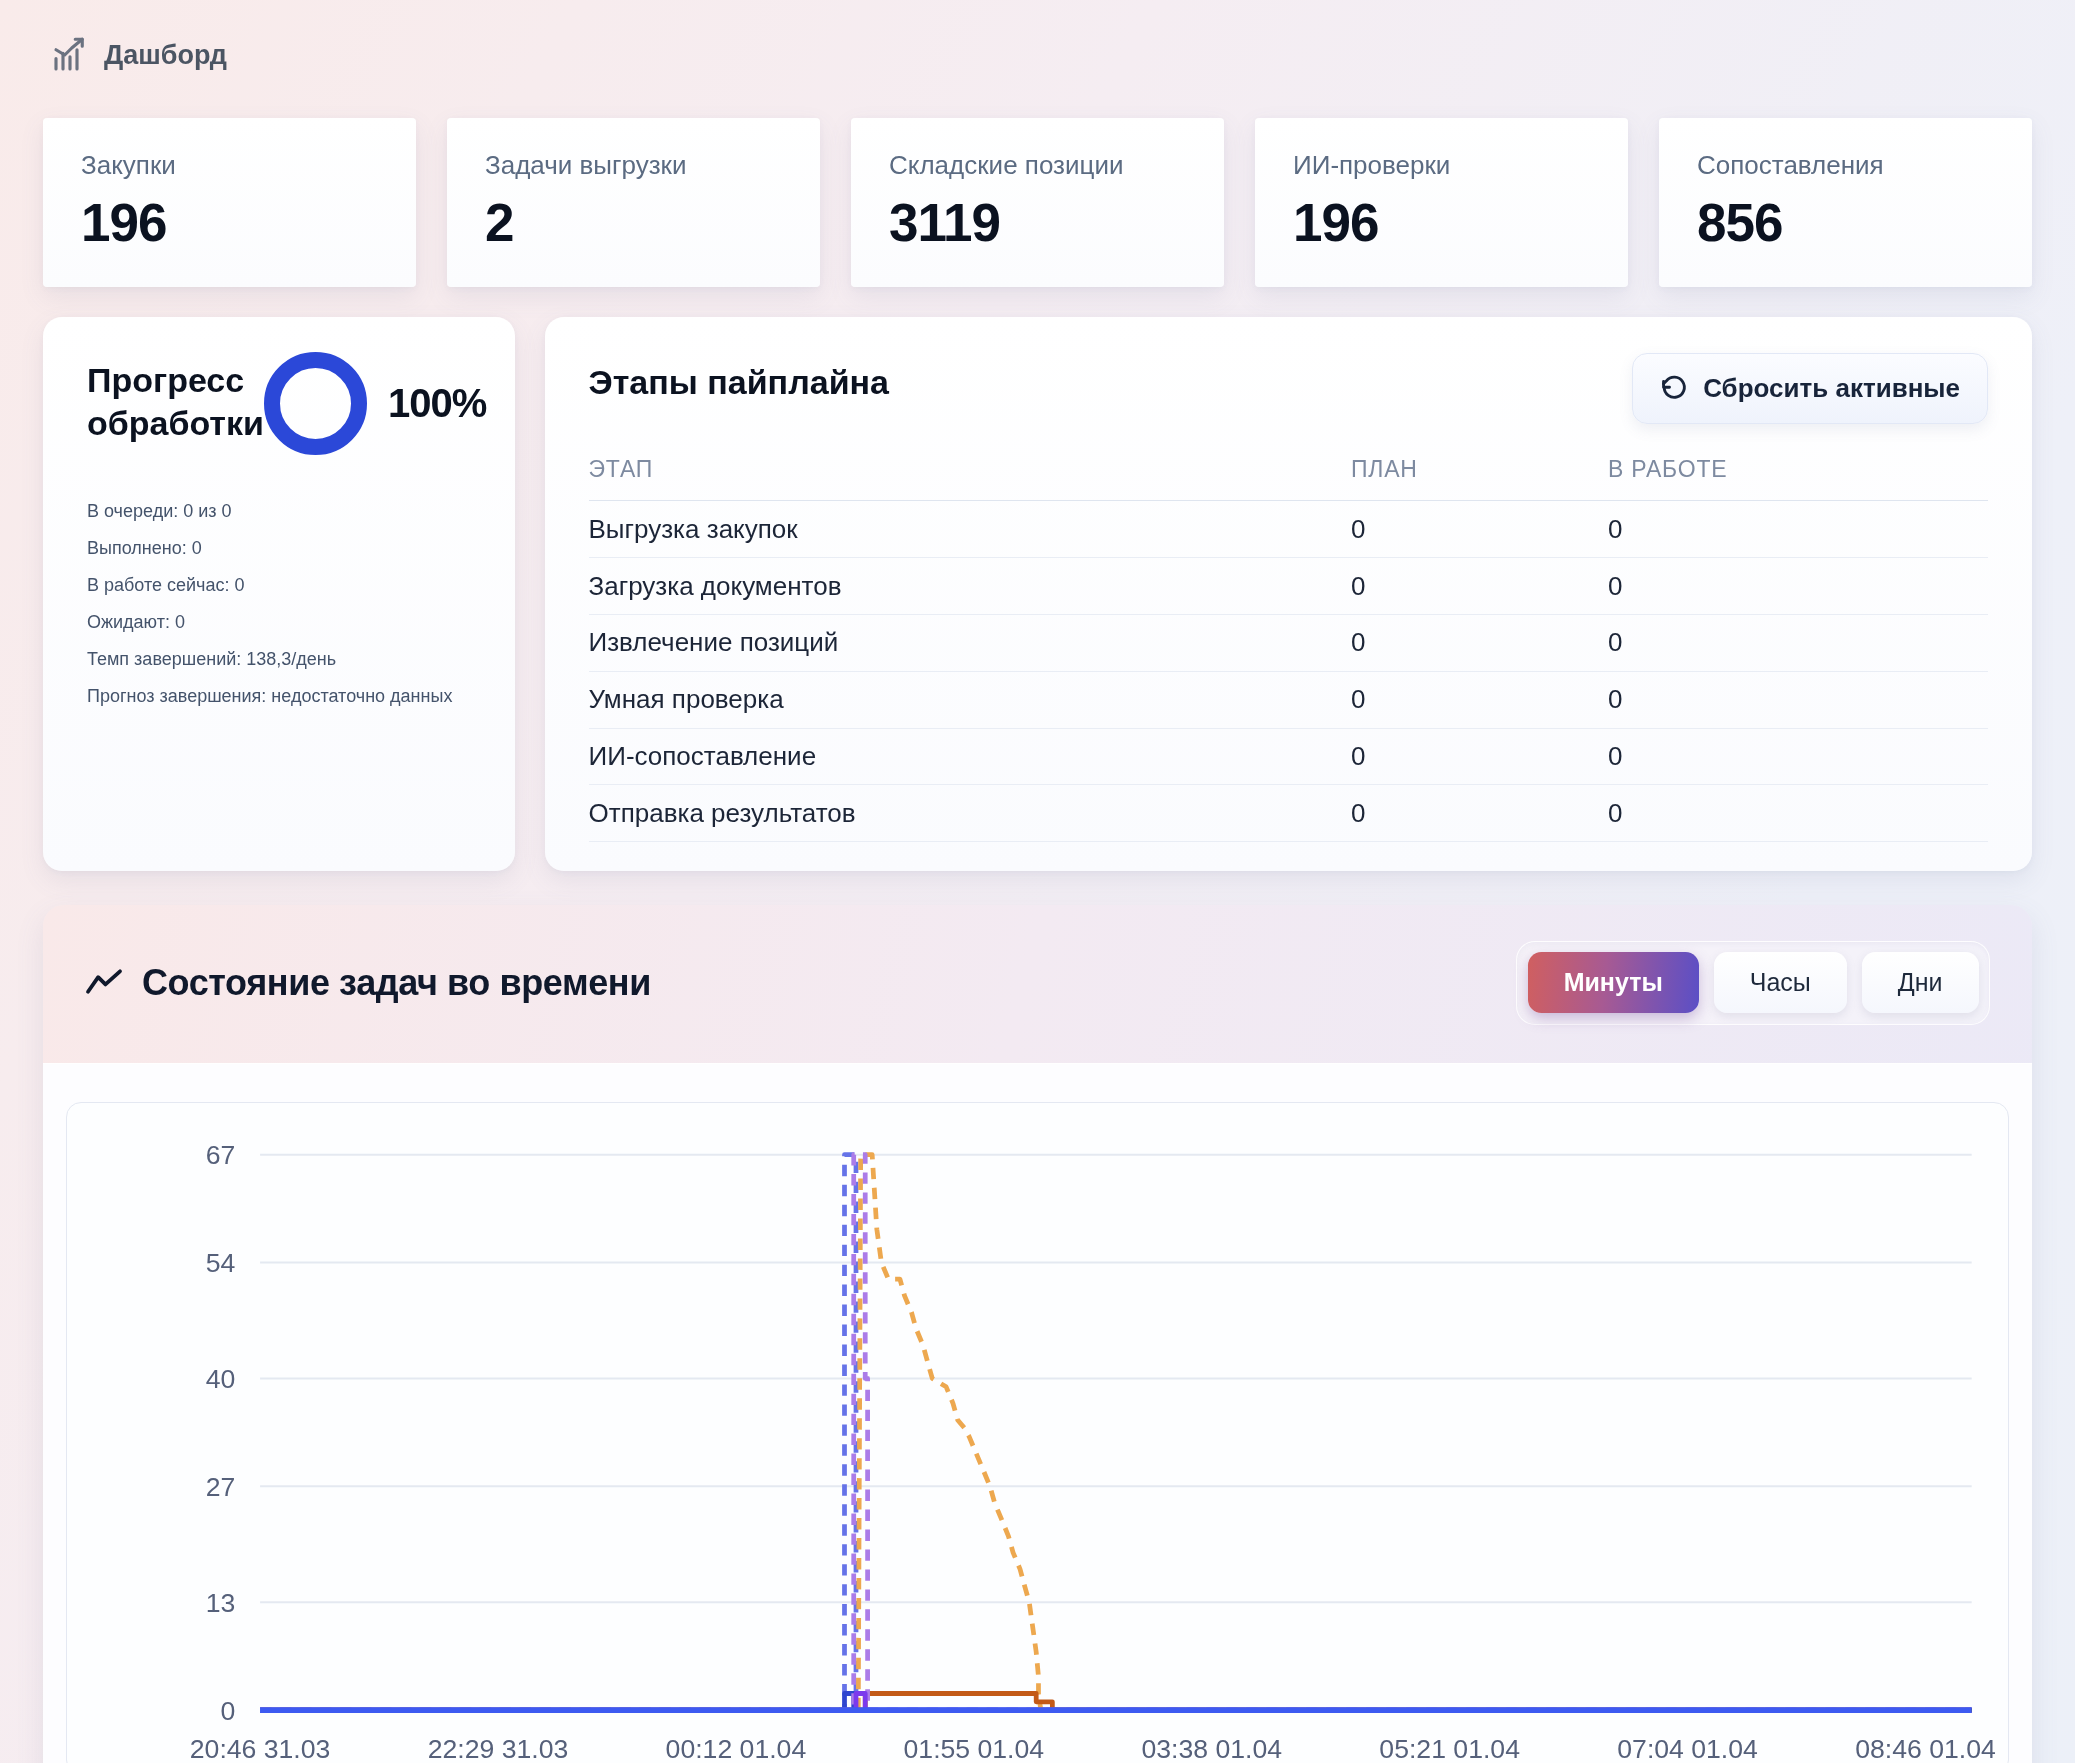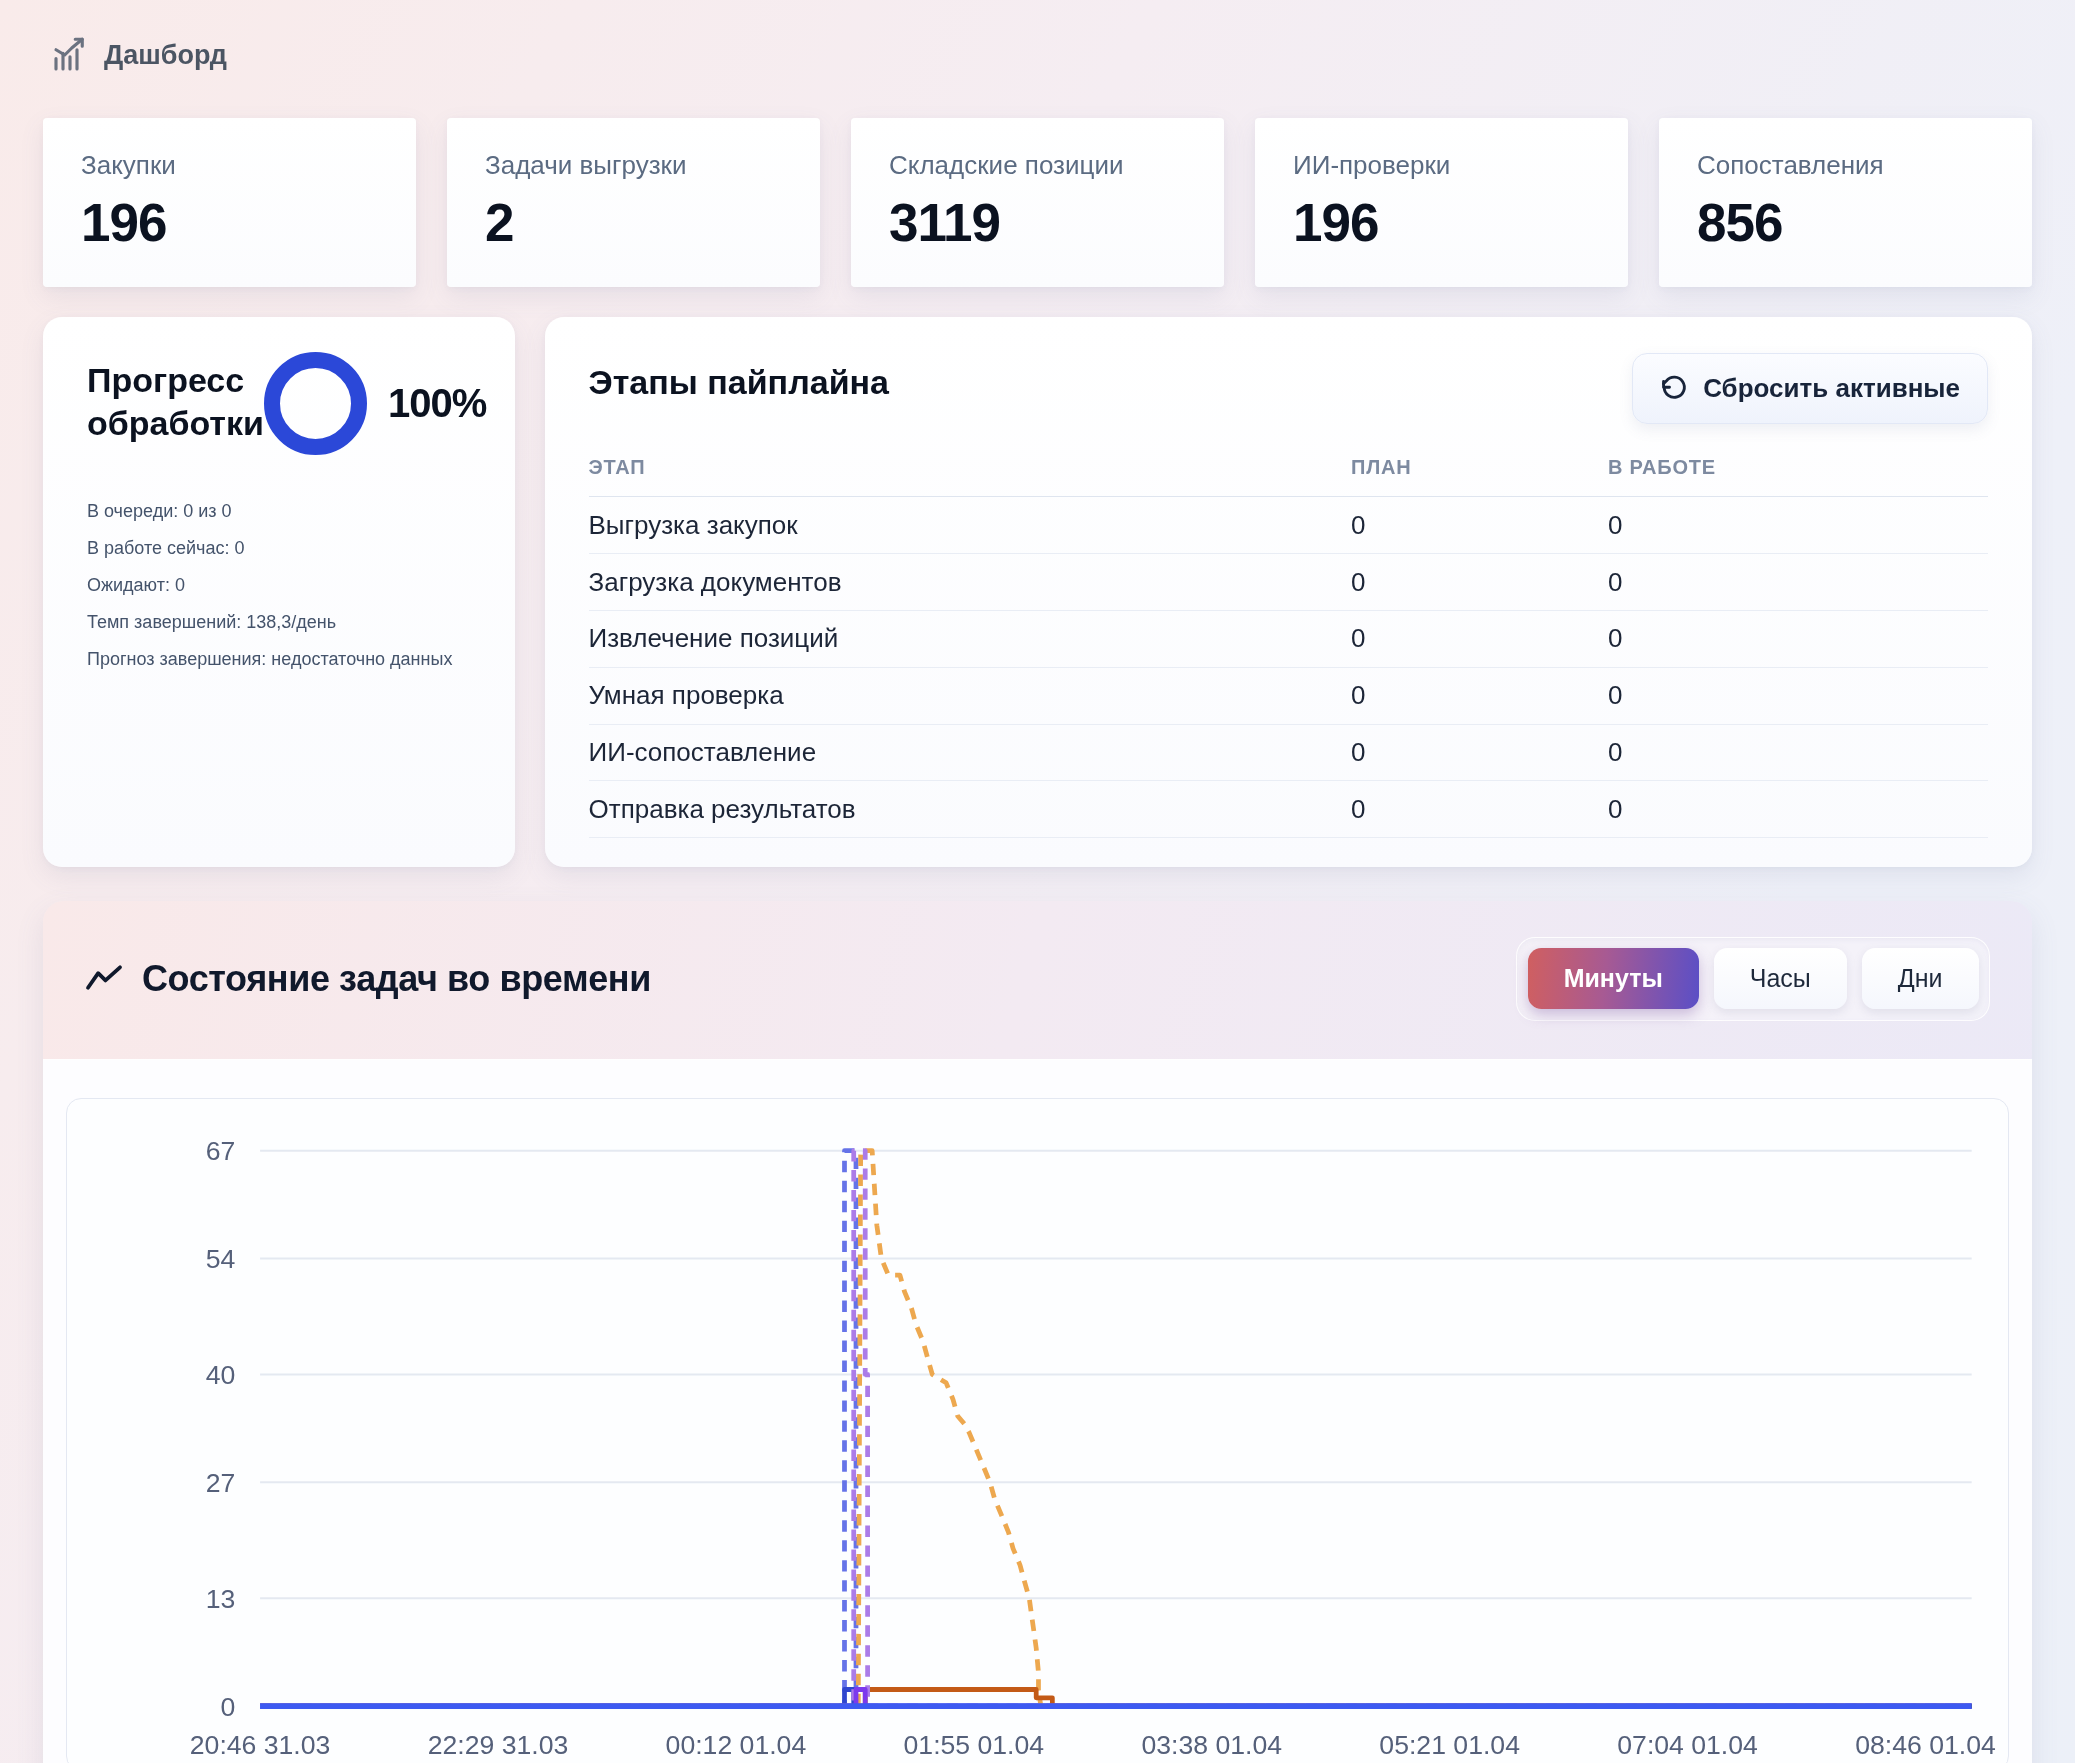--- a/index.html
+++ b/index.html
@@ -49,21 +49,21 @@
     display:flex; gap:15px; cursor:pointer;
     background:linear-gradient(180deg,#fbfcff 0%,#eff3fc 100%);
     border:1px solid #e2e8f6; border-radius:15px; padding:19px 27px;
     box-shadow:0 5.7px 13.3px rgba(100,110,150,.10);
     font-size:26px; font-weight:600; color:#18243a;
   }
   .reset-btn svg { width:28.5px; height:28.5px; color:#18243a; }
   .ptable { margin-top:32px; }
   .ptable-header, .ptable-row { display:grid; grid-template-columns:1fr 257px 380px; align-items:center; }
   .ptable-header { padding-bottom:17px; border-bottom:1px solid #dfe5ef; }
-  .pth { font-size:20px; font-weight:700; color:#7d8aa0; letter-spacing:0.8px; }
+  .pth { font-size:23px; font-weight:400; color:#7d8aa0; letter-spacing:0.8px; }
   .ptable-row { padding:12.4px 0; border-bottom:1px solid #e9edf5; }
   .ptd { font-size:26px; color:#1c2537; }
 
   
   .chart-card {
     margin-top:34px; border-radius:21px; overflow:hidden;
     background:linear-gradient(105deg,#f9e9e9 0%,#f3eaf2 45%,#eae9f7 100%);
     box-shadow:0 11.4px 28.5px rgba(100,110,150,.12);
   }
   .chart-head { display:flex; justify-content:space-between; align-items:center; padding:36px 42px 38px; }
@@ -137,20 +137,21 @@
     <div class="progress-top">
       <div class="progress-title">Прогресс обработки</div>
       <div class="donut-wrap">
         <div class="donut" style="border-color: rgb(43, 72, 216);"></div>
         <div class="donut-pct">100%</div>
       </div>
     </div>
     <div class="progress-lines" id="progress-lines">
     <div class="pline">В очереди: 0 из 0</div>
 
+    <div class="pline">Выполнено: 0</div>
 
     <div class="pline">В работе сейчас: 0</div>
 
     <div class="pline">Ожидают: 0</div>
 
     <div class="pline">Темп завершений: 138,3/день</div>
 
     <div class="pline">Прогноз завершения: недостаточно данных</div>
   </div>
   </div>

